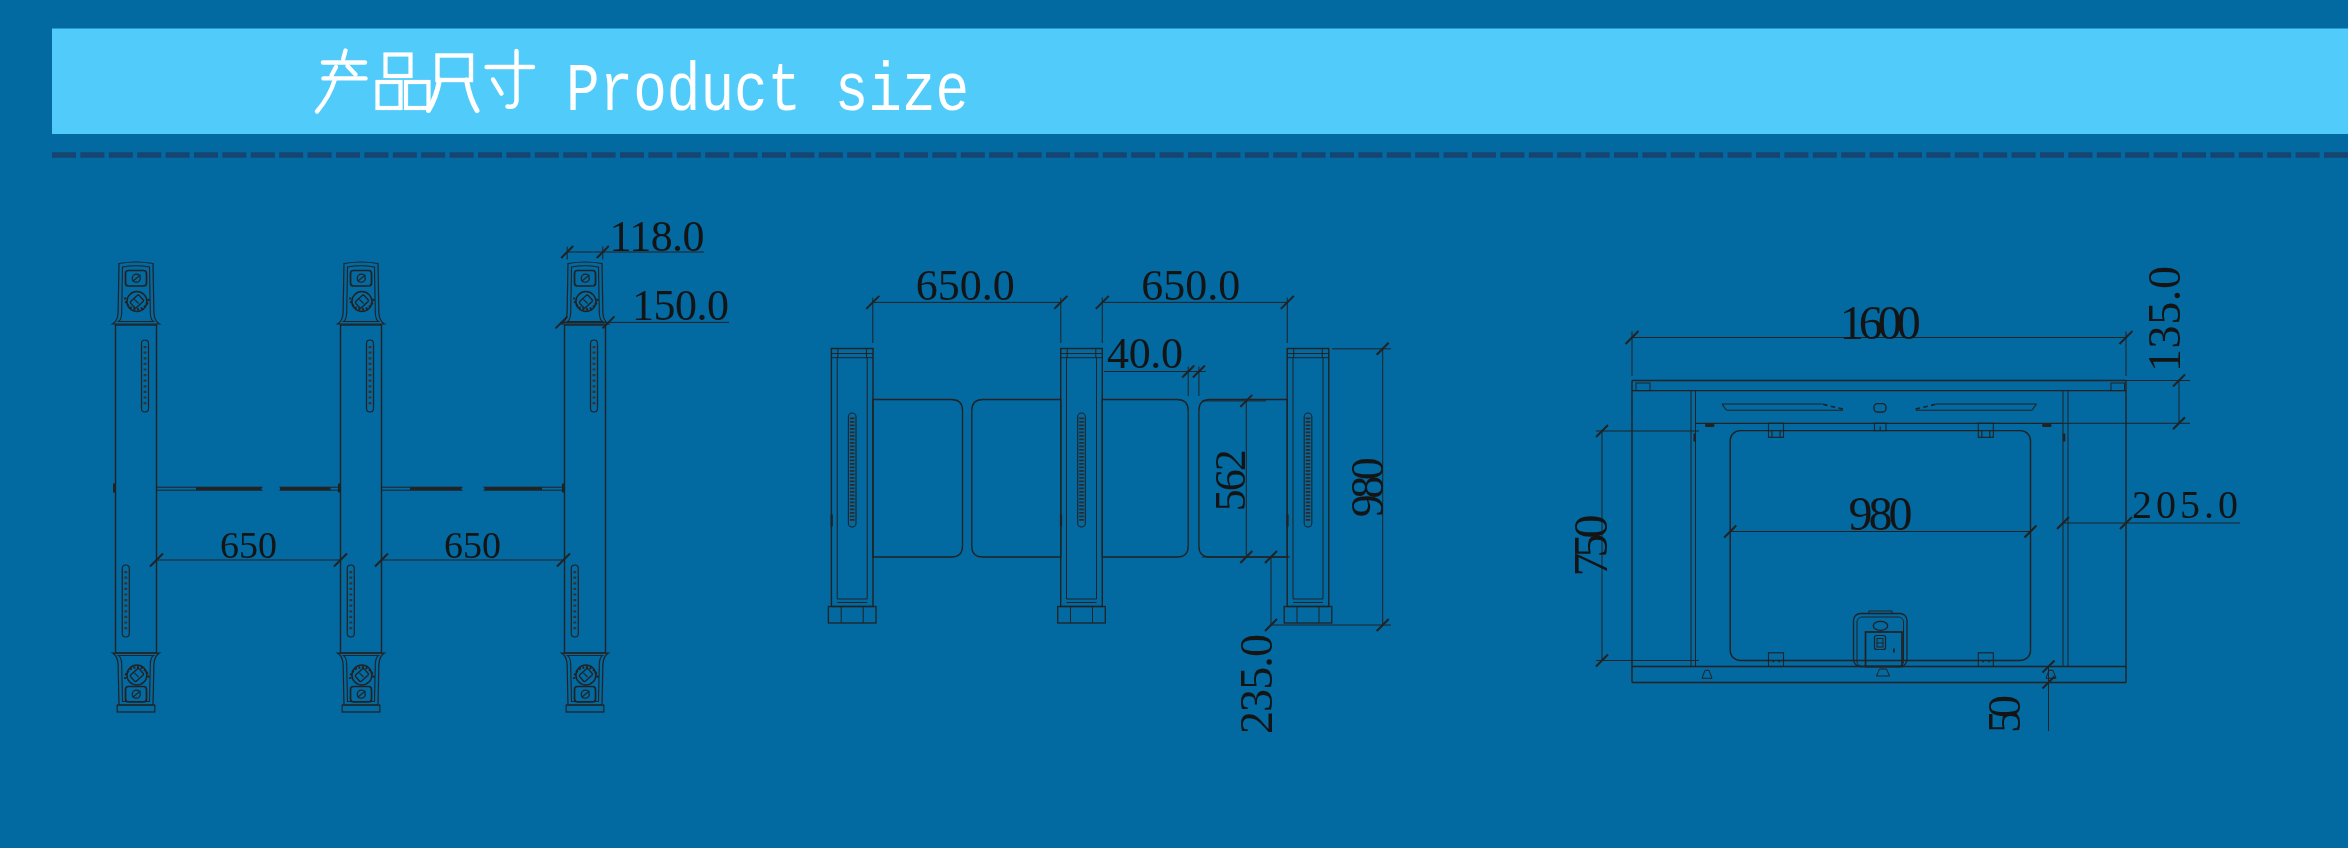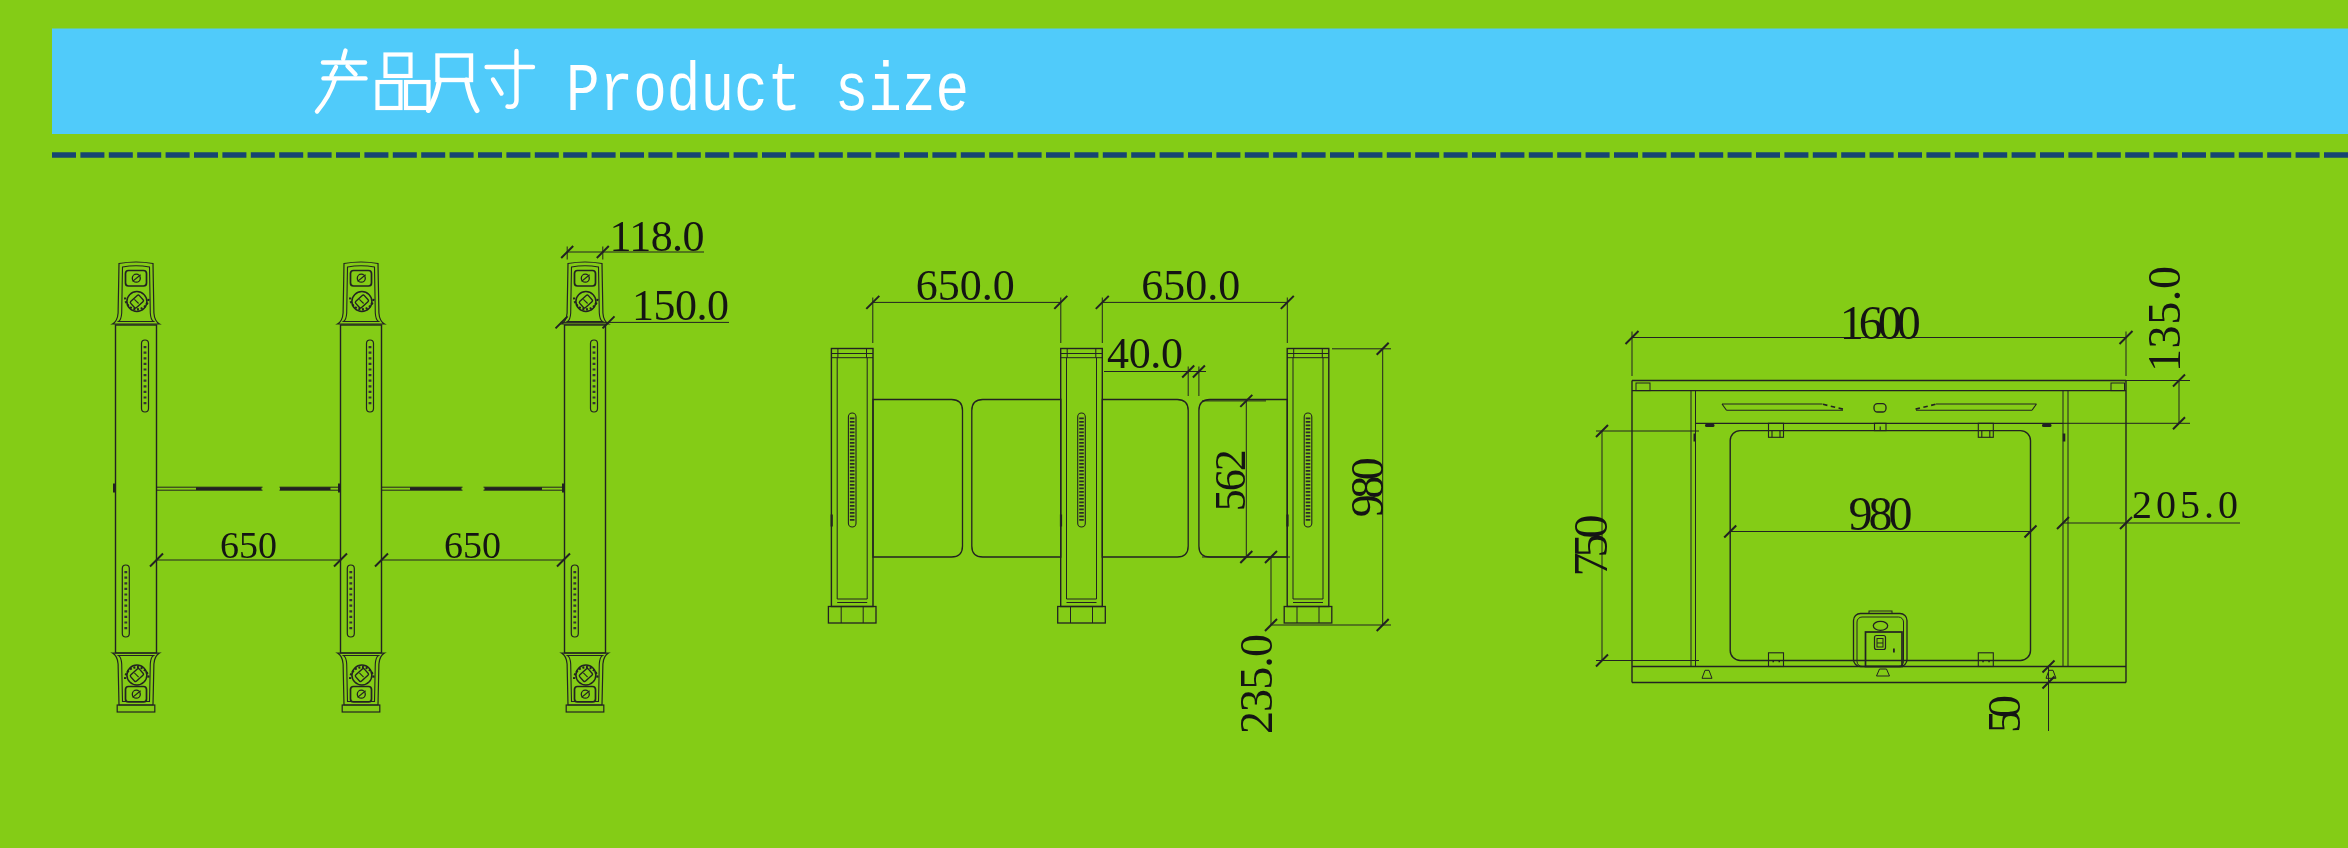--- a/index.html
+++ b/index.html
@@ -1,16 +1,16 @@
 <!DOCTYPE html>
 <html><head>
 <meta charset="utf-8">
 <style>
 html,body{margin:0;padding:0;background:#ffffff;}
-.page{position:relative;width:2348px;height:848px;background:#84cc16;overflow:hidden;}
+.page{position:relative;width:2348px;height:848px;background:#0369a1;overflow:hidden;}
 svg{position:absolute;left:0;top:0;display:block;}
 text{font-family:"Liberation Serif",serif;fill:#141414;stroke:none;}
 .ttl{font-family:"Liberation Sans",sans-serif;fill:#ffffff;}
 </style>
 </head>
 <body>
 <div class="page">
 <svg width="2348" height="848" viewBox="0 0 2348 848">
 <g fill="none" stroke="#222222" stroke-width="1.2">
 

